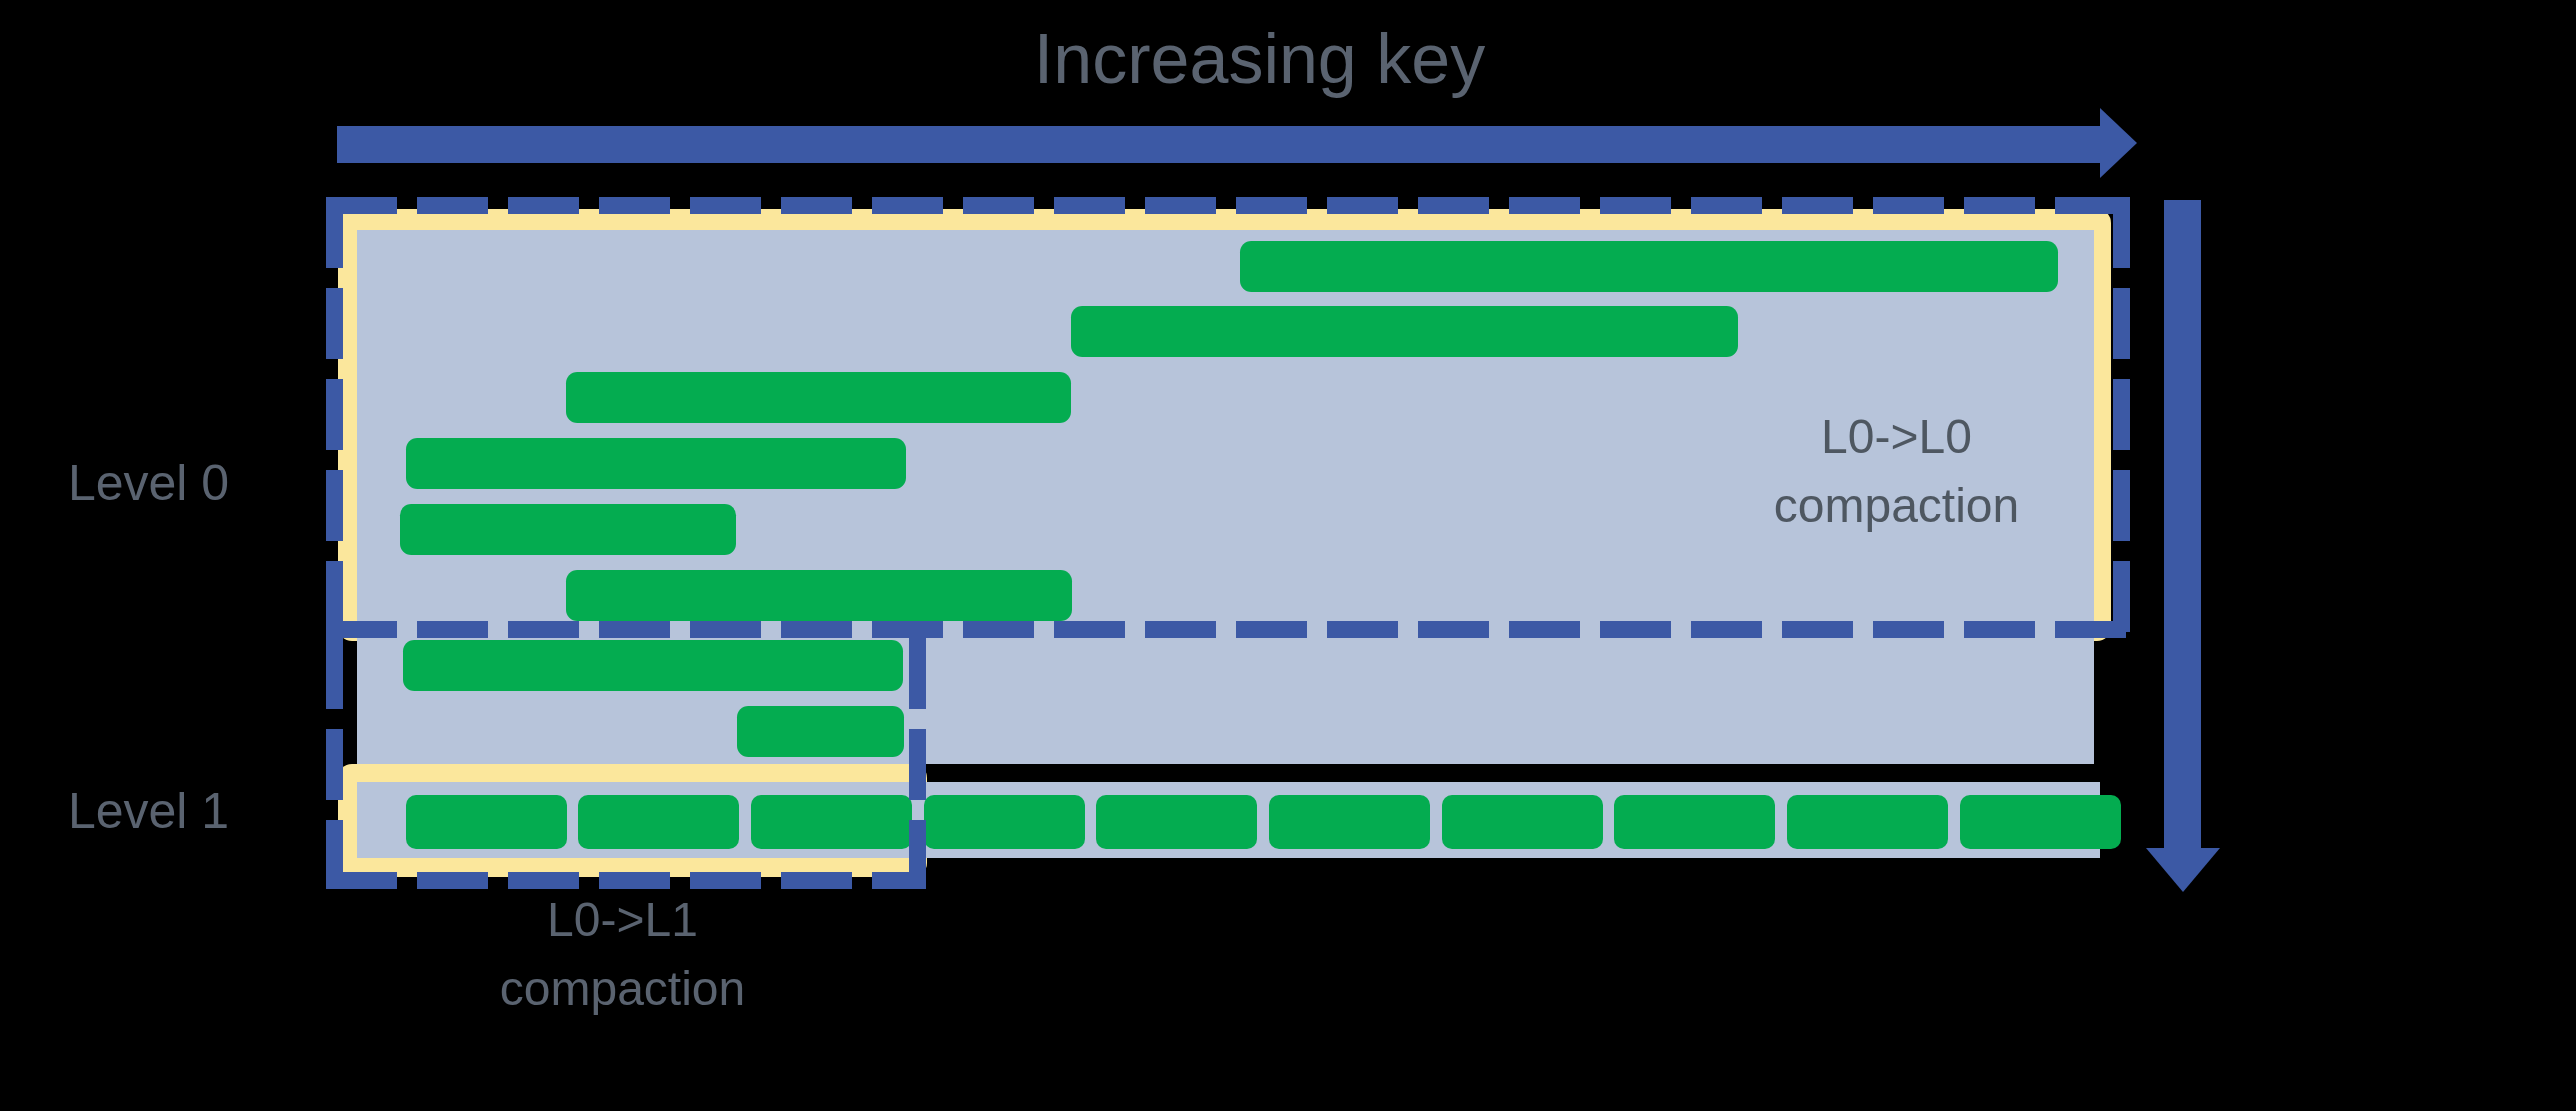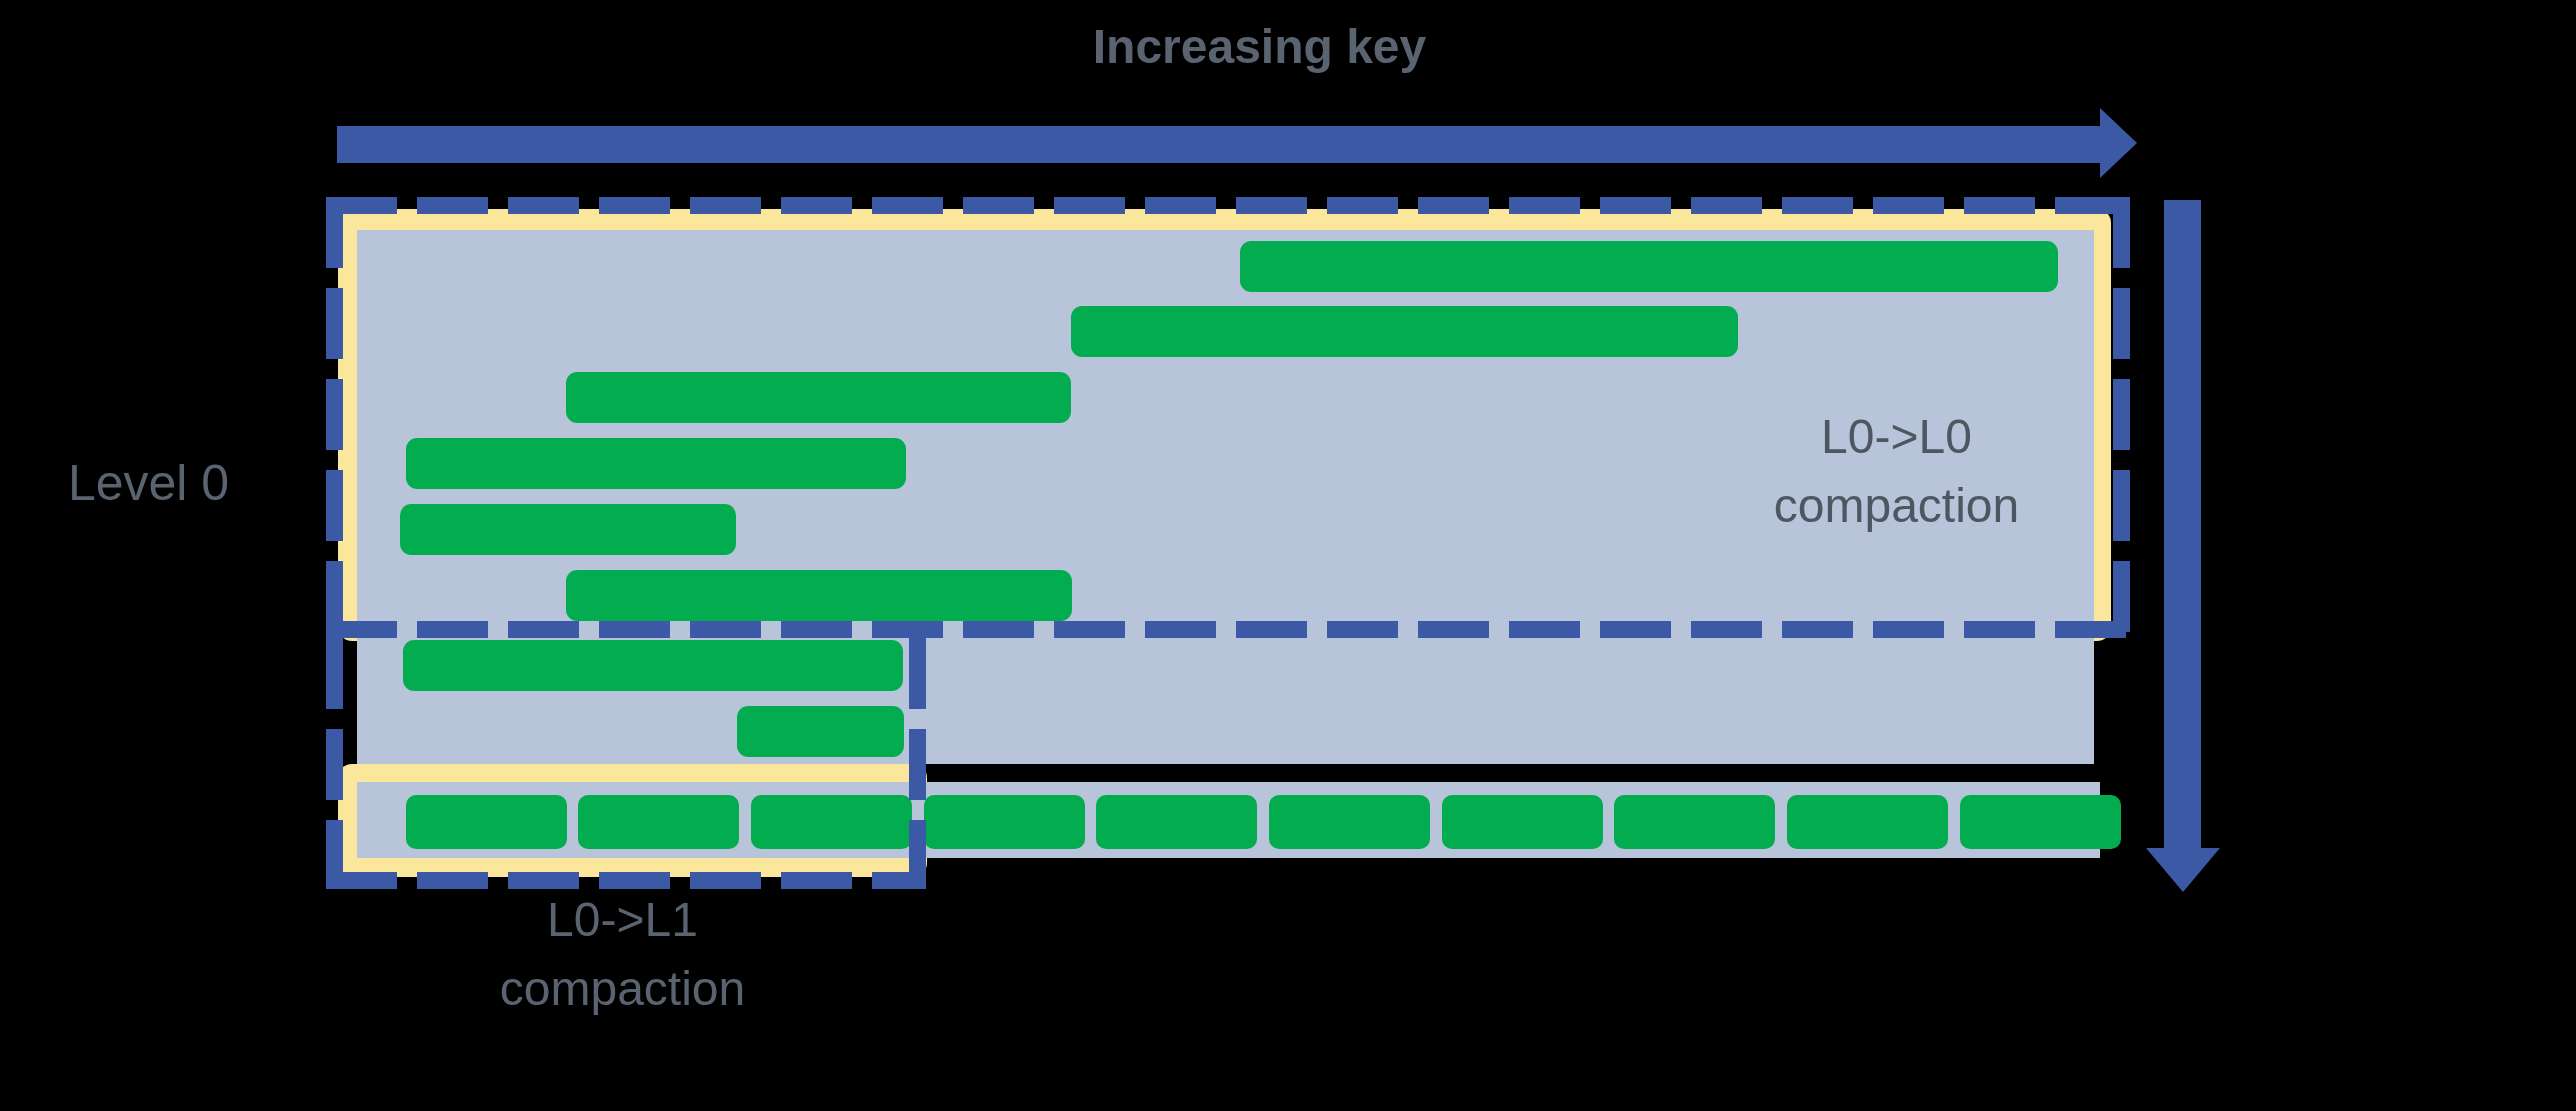--- a/index.html
+++ b/index.html
@@ -20,37 +20,38 @@
   .slab{background:var(--light-blue);z-index:2;}
   
   .dash-h{height:17px;z-index:4;
     background:repeating-linear-gradient(90deg,var(--blue) 0px,var(--blue) 71px,transparent 71px,transparent 91px);}
   .dash-v{width:17px;z-index:4;
     background:repeating-linear-gradient(180deg,var(--blue) 0px,var(--blue) 71px,transparent 71px,transparent 91px);}
   
   .bar{position:absolute;background:var(--green);border-radius:11.3px;z-index:3;}
   
   .lbl{color:var(--label-gray);text-align:center;z-index:5;}
-  .axis-lbl{font-size:48px;line-height:1.12;font-weight:bold;}
+  .axis-lbl{font-size:70px;line-height:1.12;}
   .level-lbl{font-size:50px;line-height:1.2;}
   .annot{color:var(--annotation-gray);font-size:48px;line-height:1.43;text-align:center;z-index:5;}
 </style>
 </head>
 <body>
 
 <div class="canvas" style="--background: #000000; --blue: #3C59A5; --yellow: #FBE79C; --light-blue: #B7C4DA; --green: #04AC50; --label-gray: #5A6370; --annotation-gray: #4E5761;">
 
   <div class="abs lbl axis-lbl" style="left:920px;top:20px;width:679px;">Increasing key</div>
   <div class="abs arrow-shaft-h" style="left:337px;top:126px;width:1763px;"></div>
   <div class="abs arrow-head-right" style="left:2100px;top:108px;"></div>
 
   <div class="abs arrow-shaft-v" style="left:2164px;top:200px;height:649px;"></div>
   <div class="abs arrow-head-down" style="left:2146px;top:848px;"></div>
 
   <div class="abs lbl level-lbl" style="left:21px;top:453px;width:255px;">Level 0</div>
+  <div class="abs lbl level-lbl" style="left:21px;top:781px;width:255px;">Level 1</div>
 
   <div class="abs yellow-frame" style="left:338px;top:209px;width:1773px;height:432px;"></div>
   <div class="abs yellow-frame" style="left:338px;top:764px;width:589px;height:113px;"></div>
 
   <div class="abs slab" style="left:357px;top:230px;width:1737px;height:534px;"></div>
   <div class="abs slab" style="left:357px;top:782px;width:1743px;height:76px;"></div>
 
   <div id="sstable-layer">
       <div class="bar" style="left: 1240px; top: 241px; width: 818px; height: 51px;"></div>
       <div class="bar" style="left: 1071px; top: 306px; width: 667px; height: 51px;"></div>

